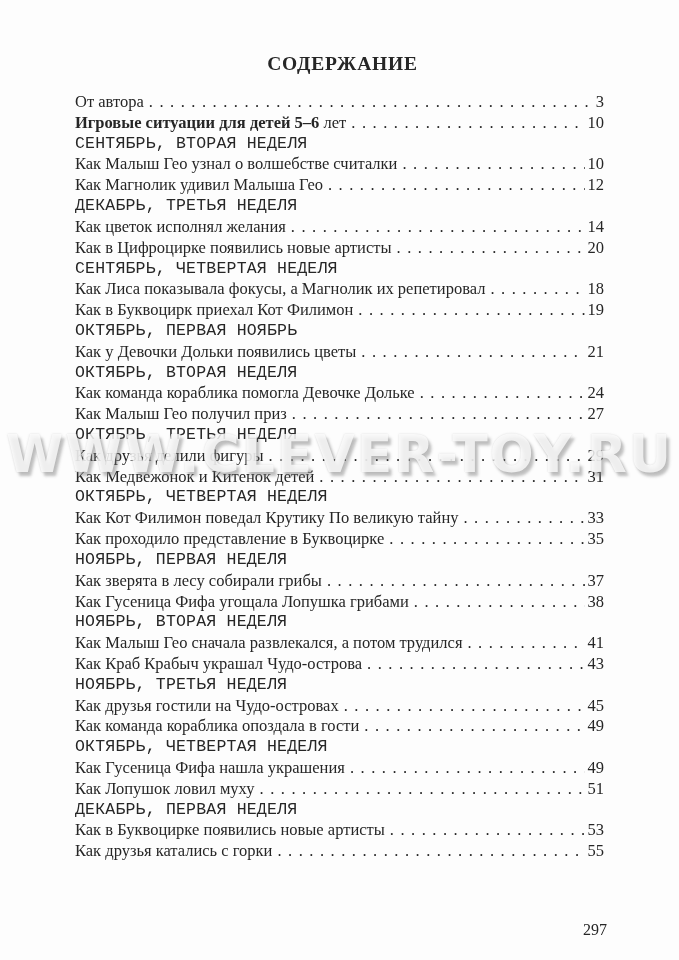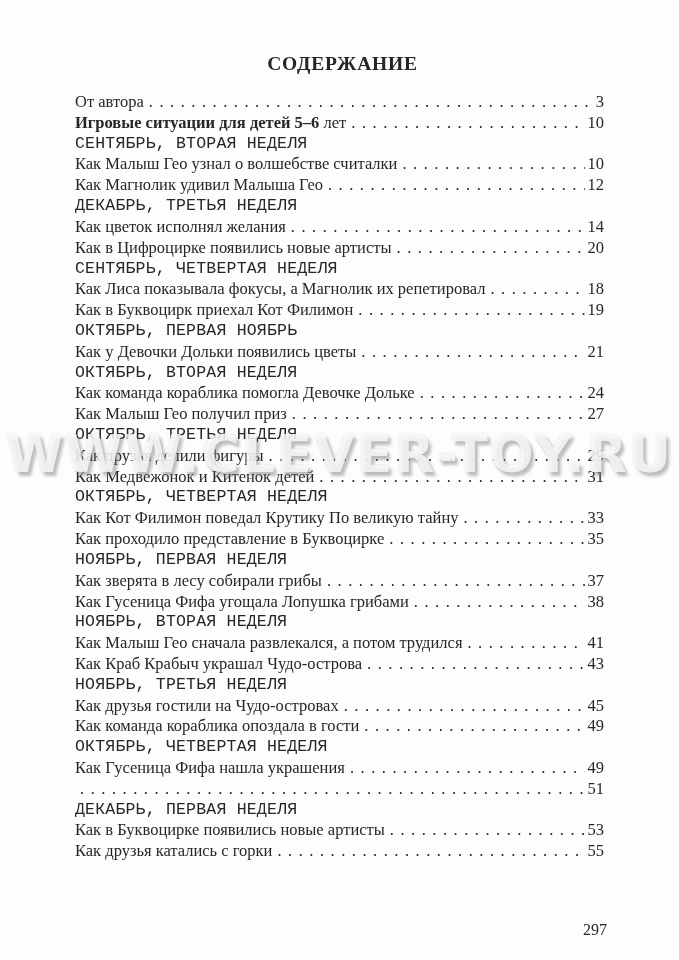--- a/index.html
+++ b/index.html
@@ -219,20 +219,21 @@
       </div>
       <div class="toc-row toc-section">
         <span class="toc-label">ОКТЯБРЬ, ЧЕТВЕРТАЯ НЕДЕЛЯ</span>
       </div>
       <div class="toc-row toc-item">
         <span class="toc-label">Как Гусеница Фифа нашла украшения</span>
         <span class="toc-leader"></span>
         <span class="toc-page">49</span>
       </div>
       <div class="toc-row toc-item">
+        <span class="toc-label">Как Лопушок ловил муху</span>
         <span class="toc-leader"></span>
         <span class="toc-page">51</span>
       </div>
       <div class="toc-row toc-section">
         <span class="toc-label">ДЕКАБРЬ, ПЕРВАЯ НЕДЕЛЯ</span>
       </div>
       <div class="toc-row toc-item">
         <span class="toc-label">Как в Буквоцирке появились новые артисты</span>
         <span class="toc-leader"></span>
         <span class="toc-page">53</span>

